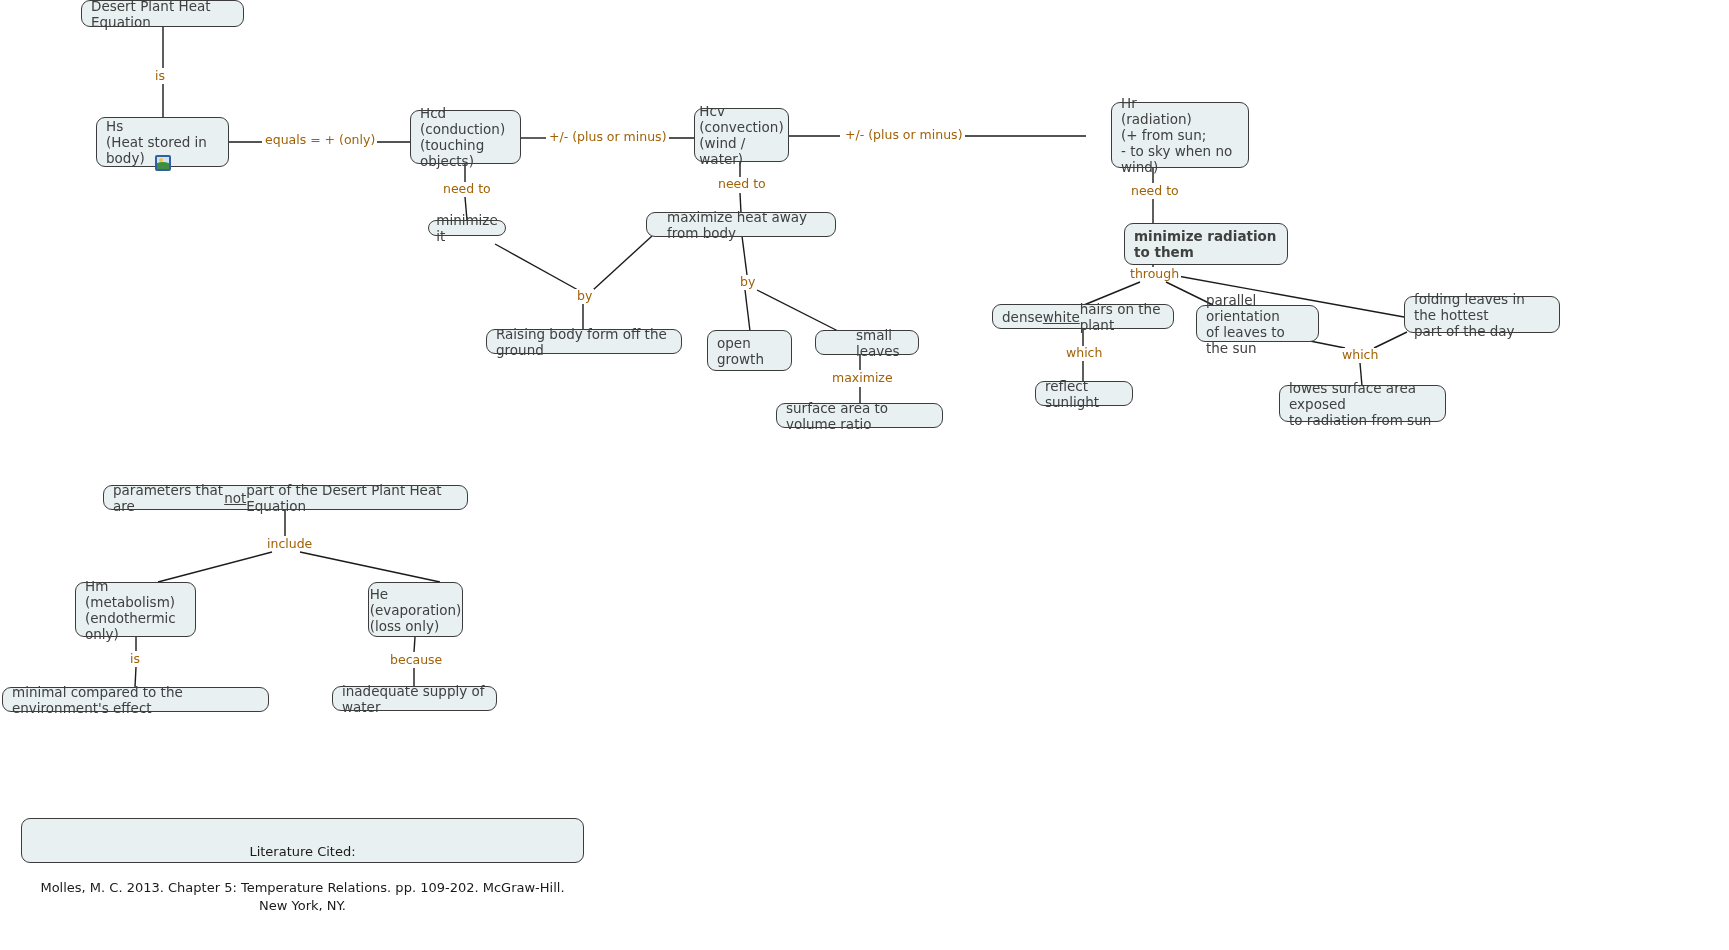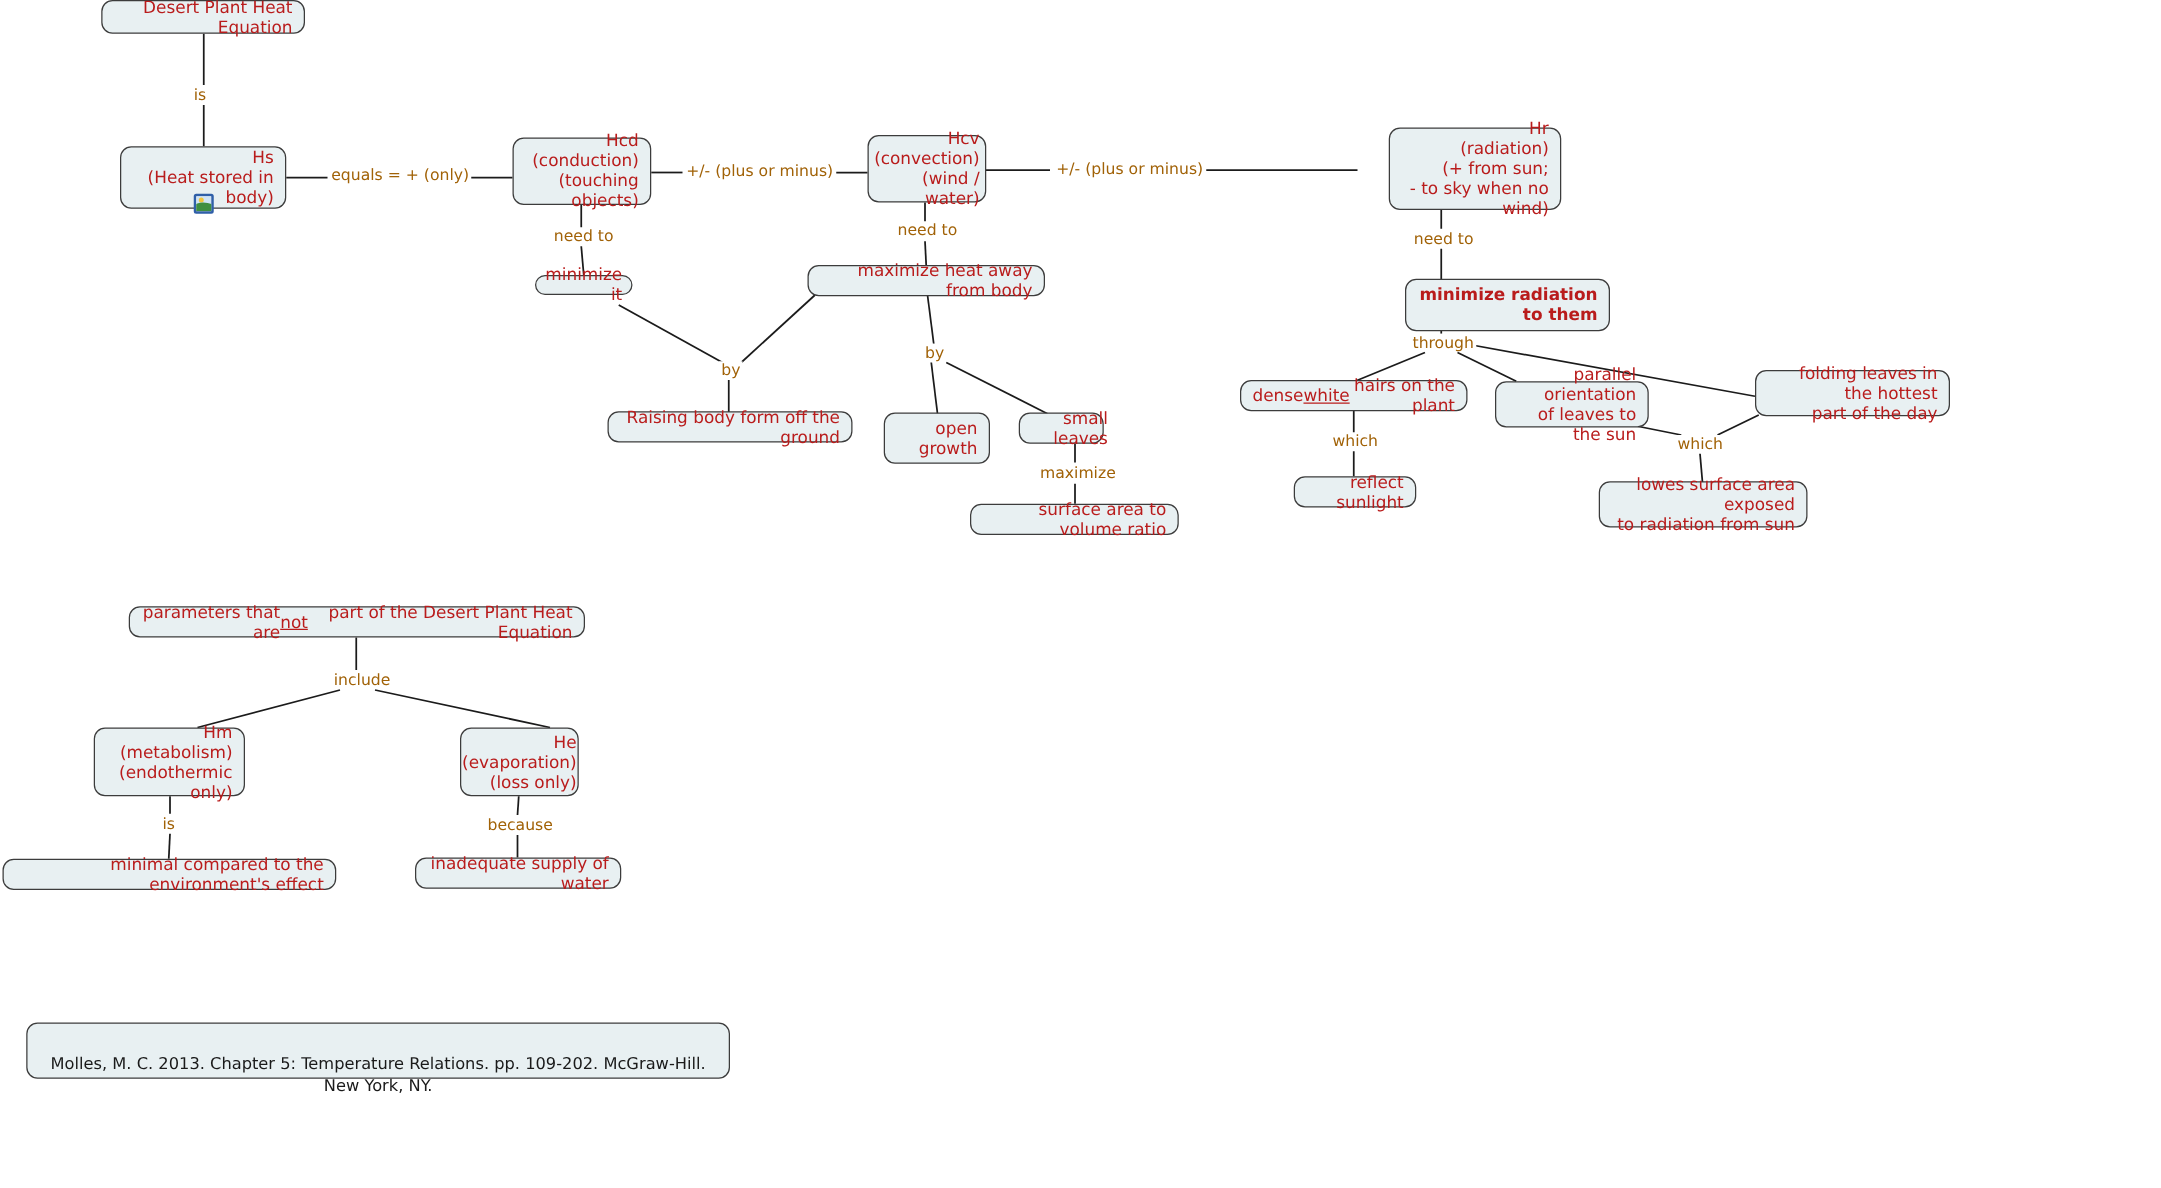--- a/index.html
+++ b/index.html
@@ -13,26 +13,26 @@
   svg.edges{position:absolute;left:0;top:0;width:1729px;height:950px;pointer-events:none;}
   svg.edges line{stroke:#1b1b1b;stroke-width:1.4;}
 
   .node{
     position:absolute;
     box-sizing:border-box;
     background:#e8f0f2;
     border:1.3px solid #3c3c3c;
     border-radius:9px;
     display:flex;align-items:center;justify-content:center;
-    text-align:right;
+    text-align:left;
     font-size:13.5px;
     line-height:16px;
     padding:5px 9px;
     white-space:pre-line;
-    color:#b91c1c;
+    color:#404040;
   }
   .link-label{
     position:absolute;
     font-size:12.5px;
     line-height:14px;
     color:#a16207;
     background:#ffffff;
     text-align:center;
     white-space:nowrap;
     padding:0 2px;
@@ -153,21 +153,21 @@
   <div class="node" style="left:428px;top:220px;width:78px;height:16px;">minimize it</div>
 
   <div class="node" style="left:646px;top:212px;width:190px;height:25px;padding-left:20px;">maximize heat away from body</div>
 
   <div class="node" style="left:1124px;top:223px;width:164px;height:42px;font-weight:bold;">minimize radiation to them</div>
 
   <div class="node" style="left:486px;top:329px;width:196px;height:25px;">Raising body form off the ground</div>
 
   <div class="node" style="left:707px;top:330px;width:85px;height:41px;">open growth</div>
 
-  <div class="node" style="left:815px;top:330px;width:68px;height:25px;padding-left:40px;">small leaves</div>
+  <div class="node" style="left:815px;top:330px;width:104px;height:25px;padding-left:40px;">small leaves</div>
 
   <div class="node" style="left:776px;top:403px;width:167px;height:25px;">surface area to volume ratio</div>
 
   <div class="node" style="left:992px;top:304px;width:182px;height:25px;">
     <span>dense </span><u>white</u><span> hairs on the plant</span>
   </div>
 
   <div class="node" style="left:1196px;top:305px;width:123px;height:37px;">parallel orientation
 of leaves to the sun</div>
 
@@ -221,16 +221,17 @@
 
   <div class="link-label" style="left:1340px;top:348px;">which</div>
 
   <div class="link-label" style="left:265px;top:537px;">include</div>
 
   <div class="link-label" style="left:128px;top:652px;">is</div>
 
   <div class="link-label" style="left:388px;top:653px;">because</div>
 
   <div class="citation" style="left:21px;top:818px;width:563px;height:45px;">
+    <div>Literature Cited:</div>
     <div>Molles, M. C.  2013.  Chapter 5: Temperature Relations. pp. 109-202.  McGraw-Hill.  New York, NY.</div>
   </div>
 
 </div>
 
 </body></html>

